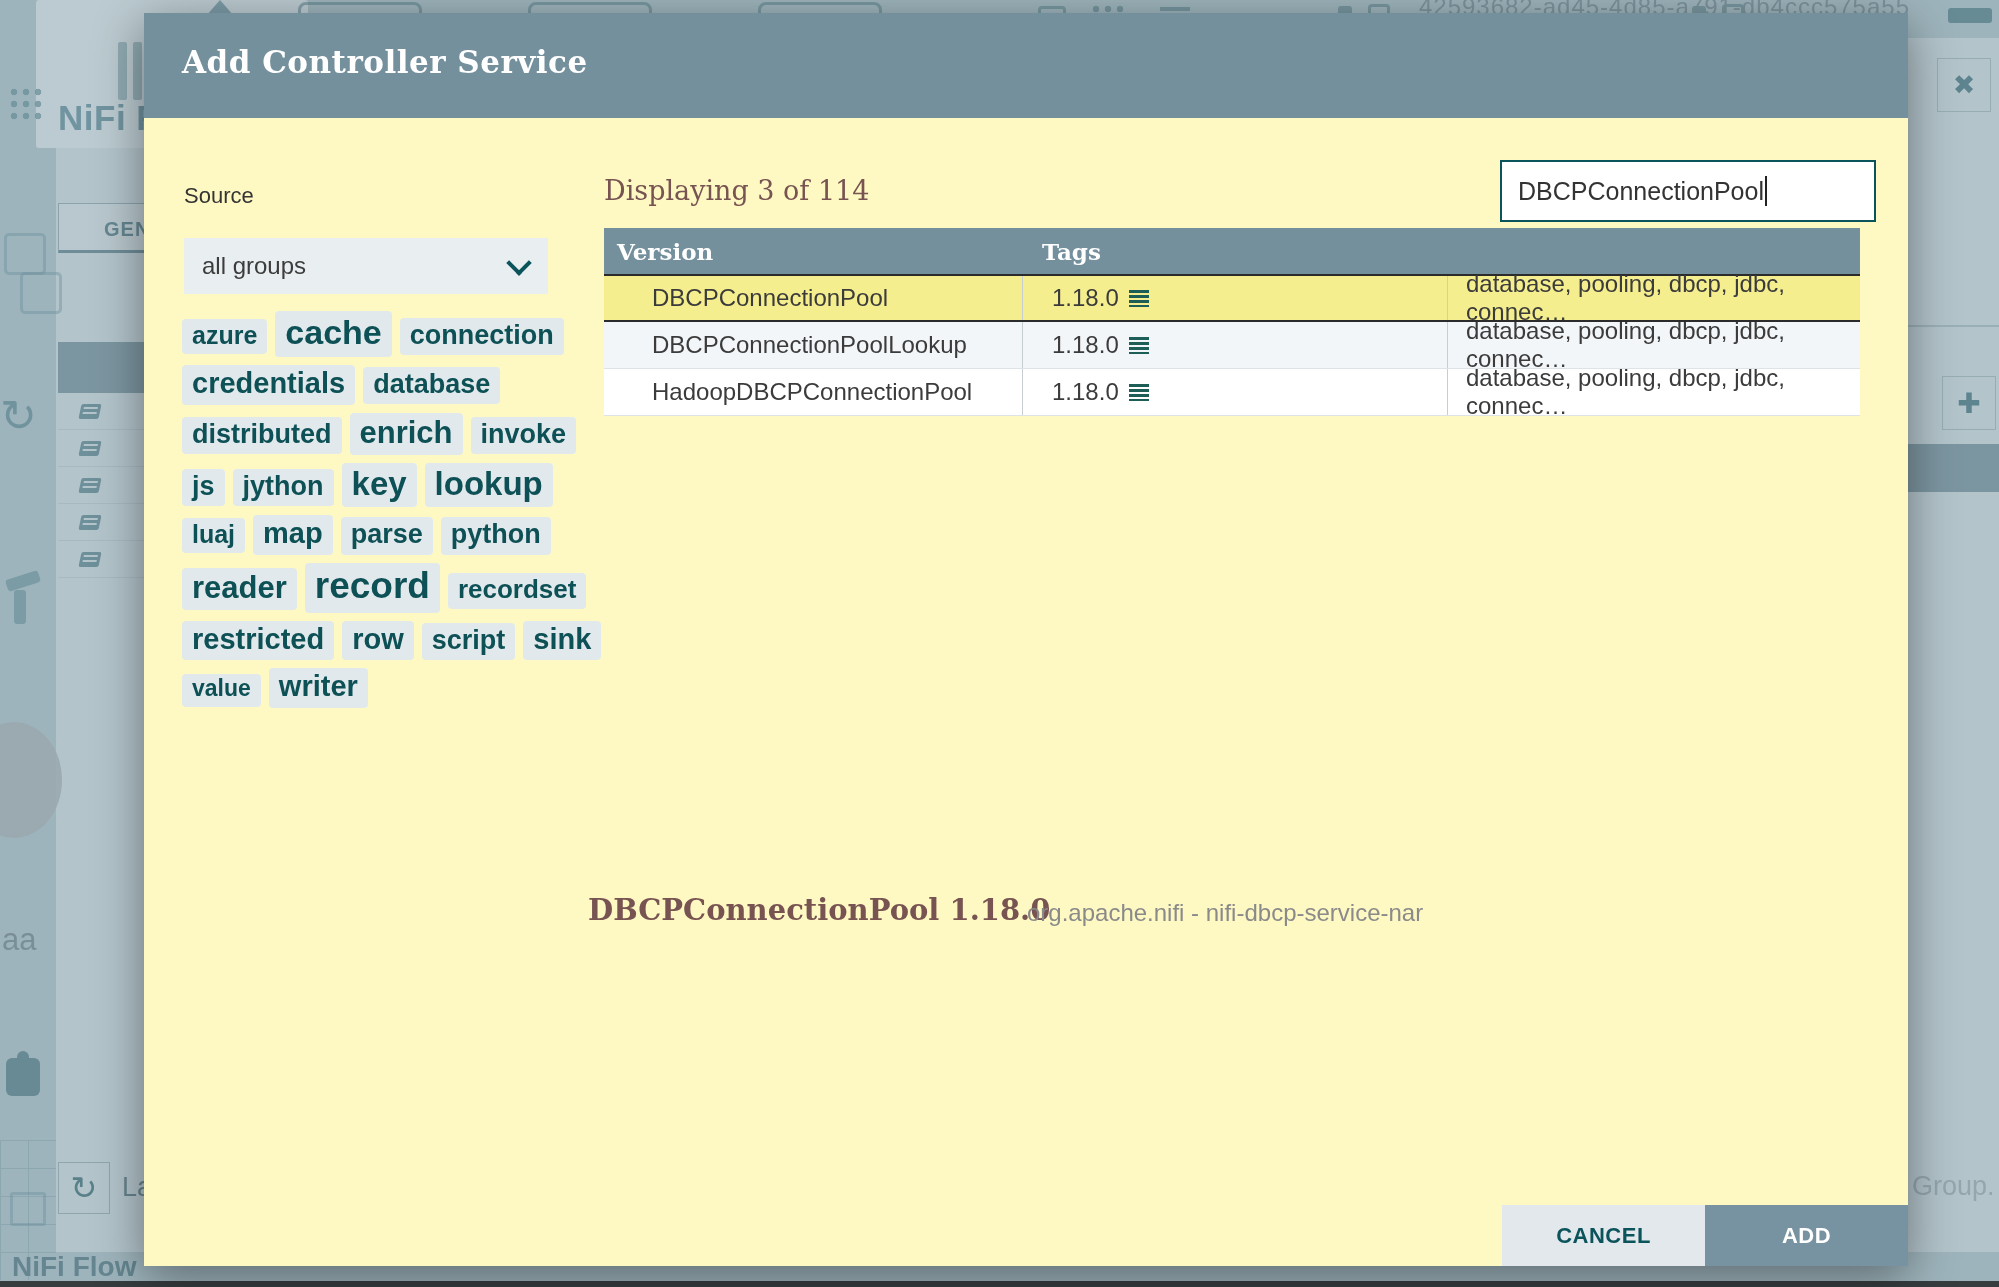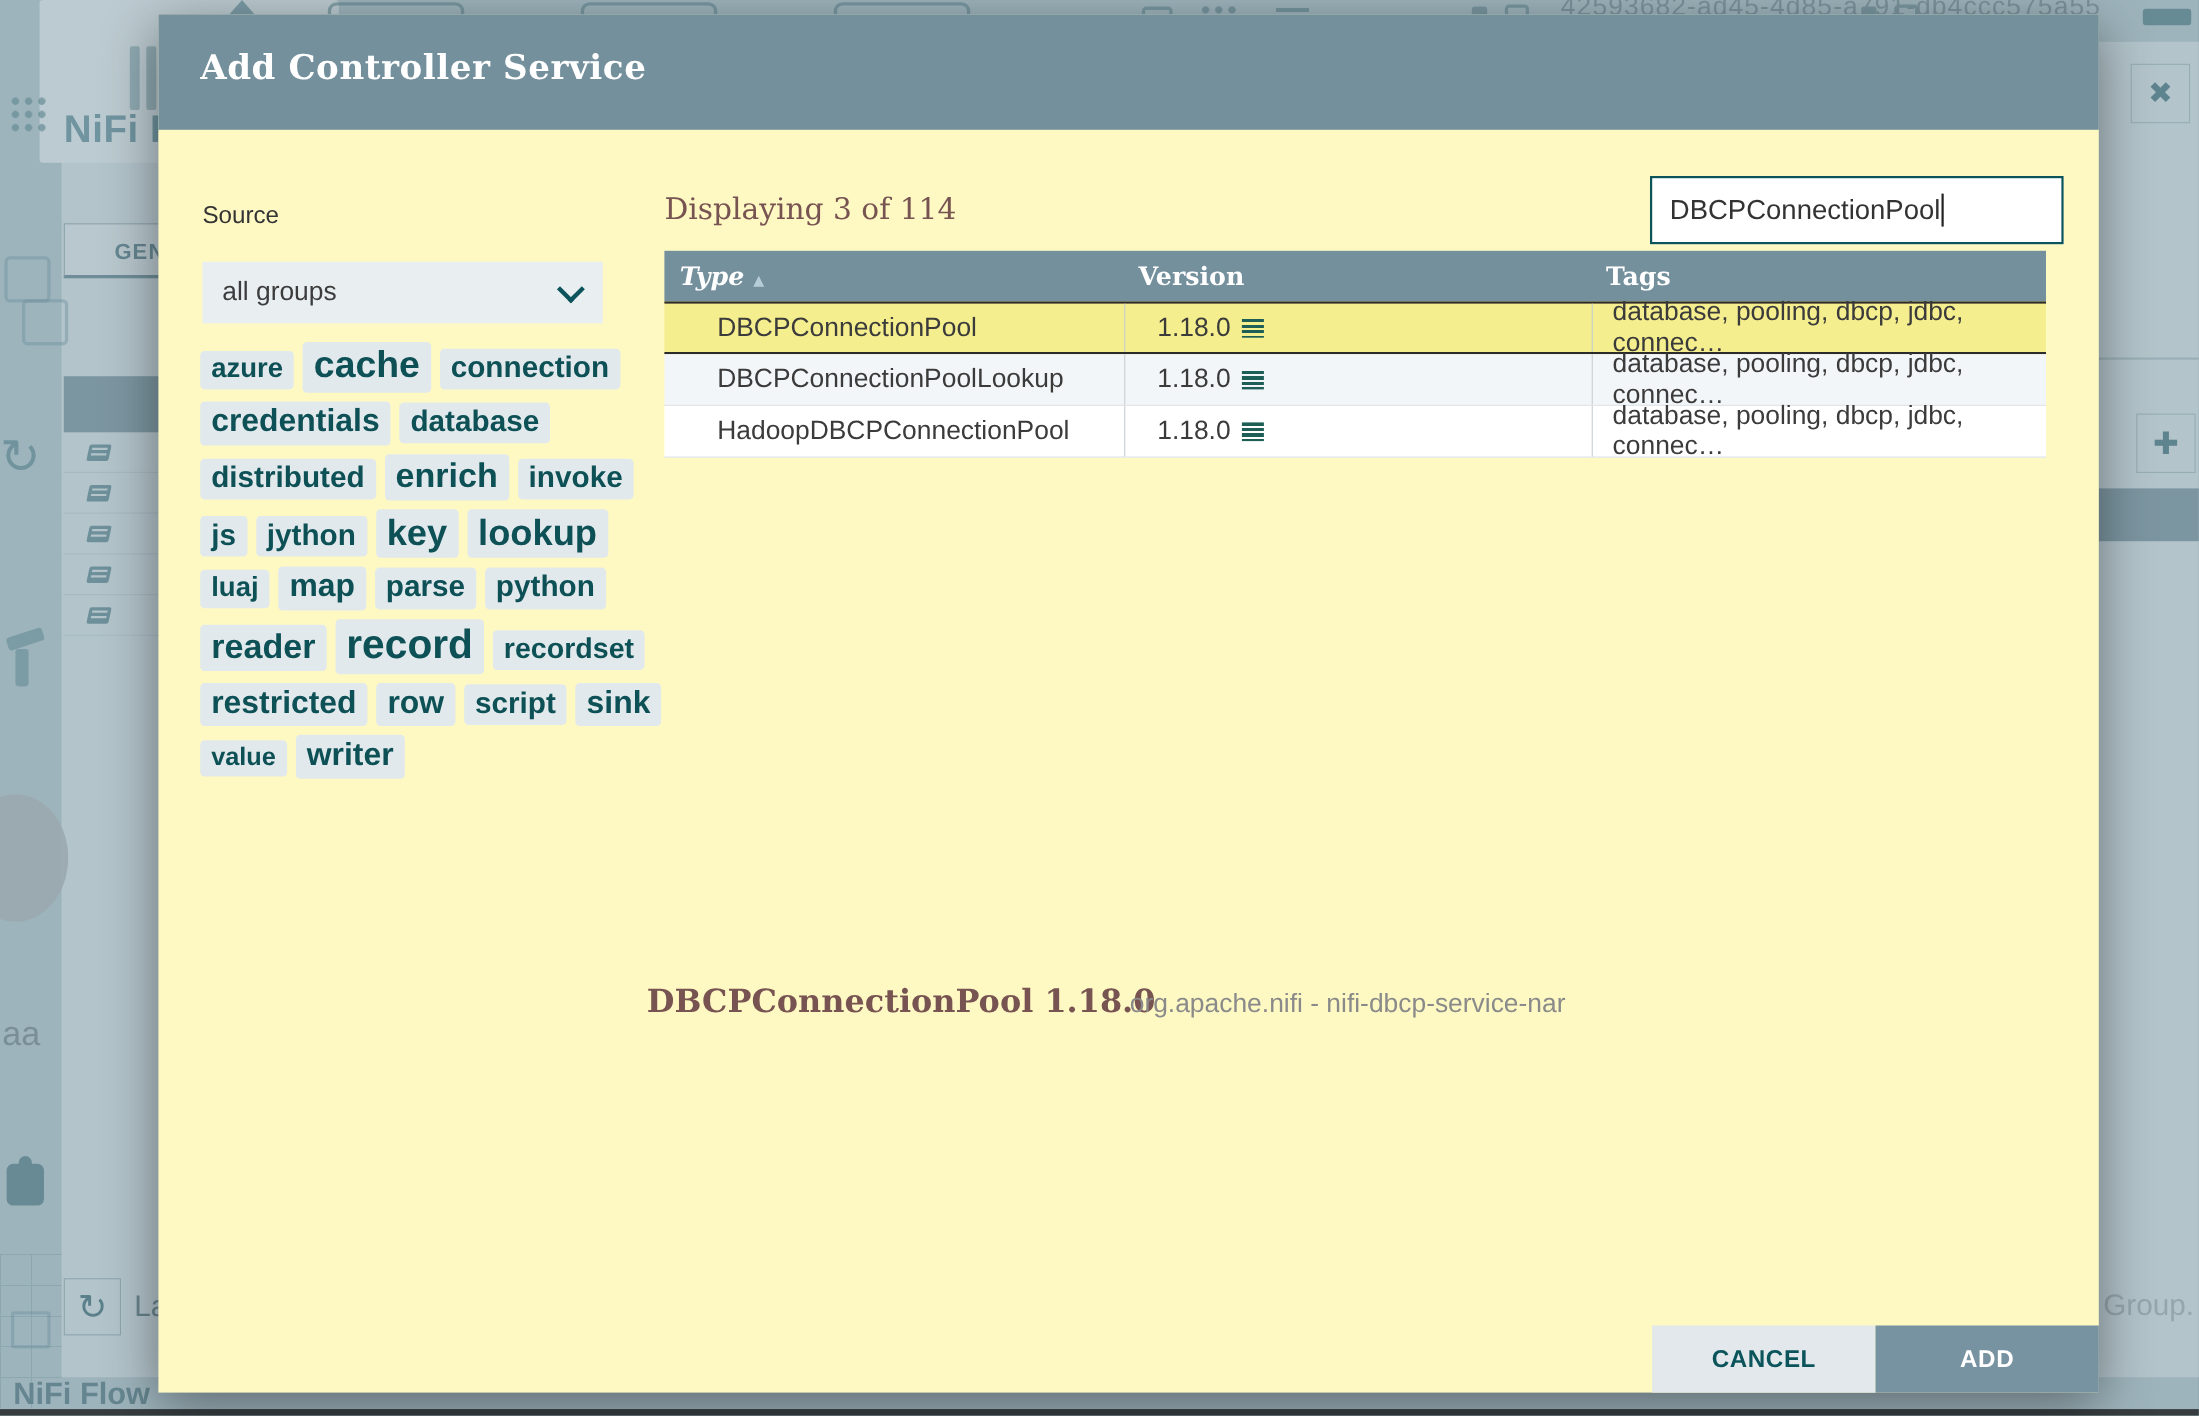--- a/index.html
+++ b/index.html
@@ -234,23 +234,20 @@
       </div>
 
     <div class="abs res-summary">Displaying 3 of 114</div>
     <div class="abs searchbox">
       <span class="val">DBCPConnectionPool</span>
         <span class="caret"></span>
     </div>
 
     <div class="abs table">
       <div class="thead">
-        <div class="th th-type">
-          <span>Type</span><span class="sort-arrow">▲</span>
-        </div>
         <div class="th th-version">Version</div>
         <div class="th th-tags">Tags</div>
       </div>
       <div>
           <div class="trow selected">
             <div class="cell c-type">DBCPConnectionPool</div>
             <div class="cell c-version">
               <span>1.18.0</span>
               <span class="ver-icon"></span>
             </div>

